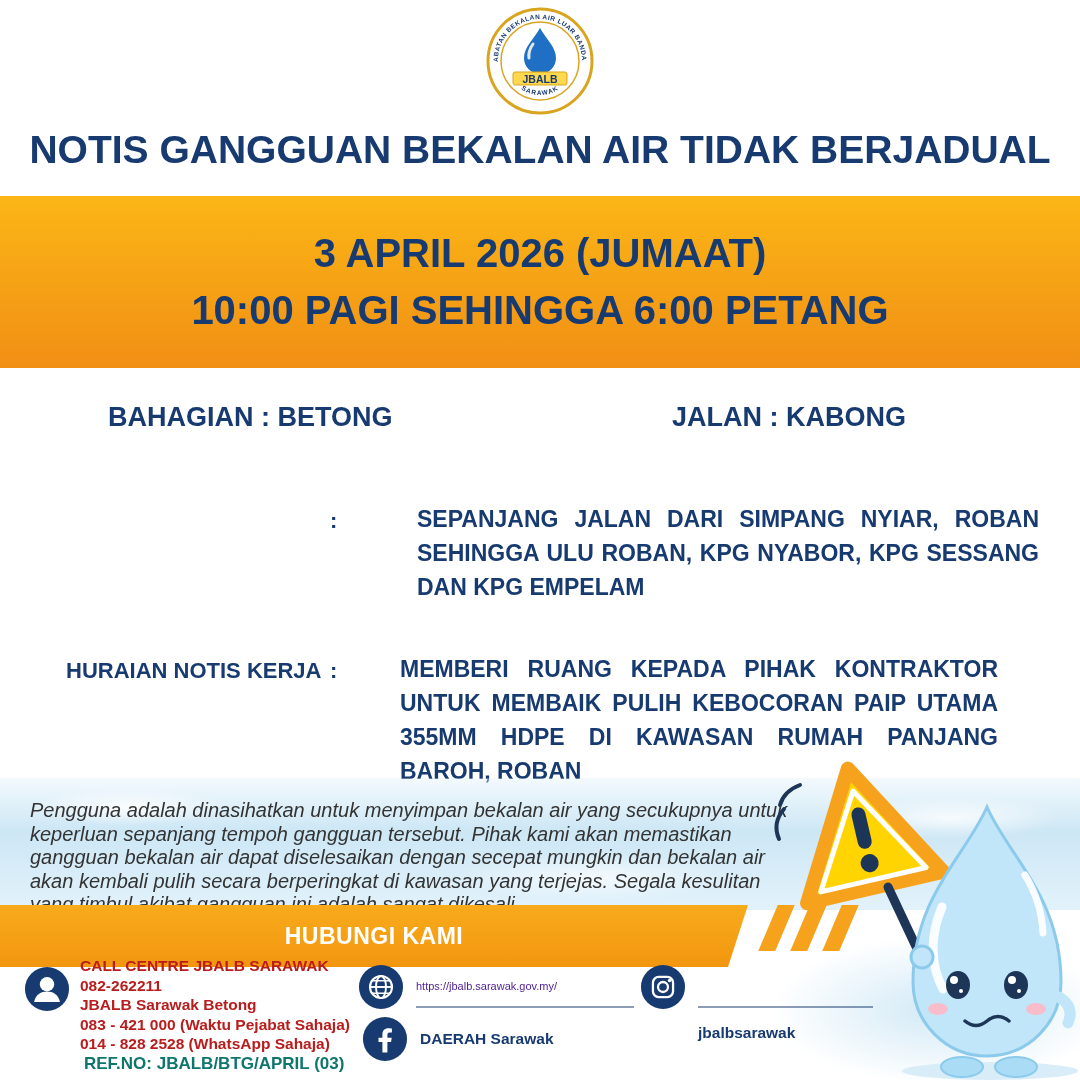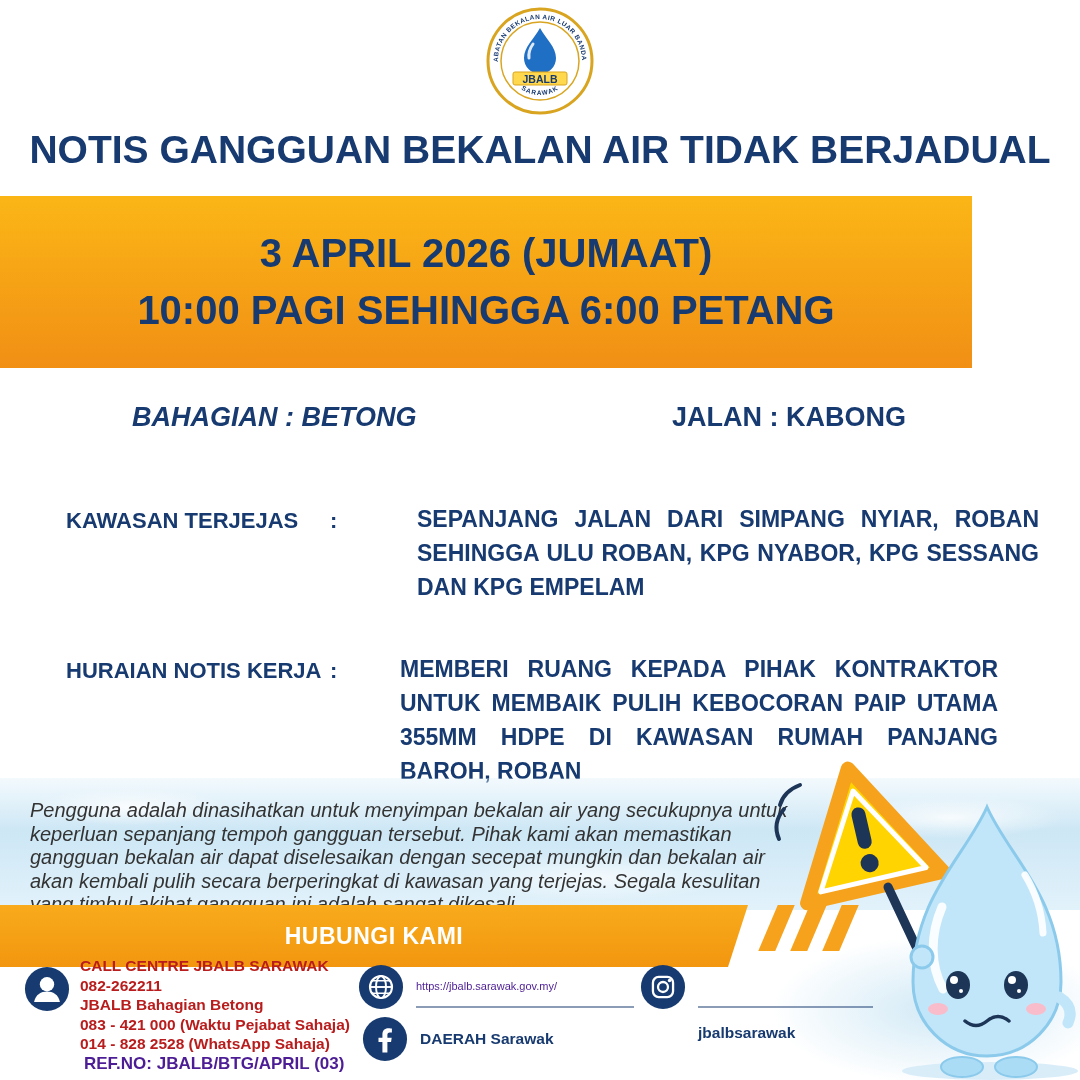--- a/index.html
+++ b/index.html
@@ -4,27 +4,27 @@
 <style>
   * { margin:0; padding:0; box-sizing:border-box; }
   body { background:#ffffff; font-family:"Liberation Sans", sans-serif; }
   .poster { position:relative; width:1080px; height:1080px; background:#ffffff; overflow:hidden; }
 
   .logo { position:absolute; left:485px; top:6px; width:110px; height:110px; }
 
   .title { position:absolute; left:0; top:128px; width:1080px; text-align:center;
            font-size:39px; font-weight:bold; color:#173a70; }
 
-  .date-banner { position:absolute; left:0; top:196px; width:972px; height:172px;
+  .date-banner { position:absolute; left:0; top:196px; width:1080px; height:172px;
                  background:linear-gradient(180deg,#fbb616,#f18f15);
                  display:flex; flex-direction:column; align-items:center; justify-content:center; gap:12px; }
   .date-line { font-size:40px; font-weight:bold; color:#173a70; }
 
   .region-label { position:absolute; top:402px; font-size:27px; font-weight:bold; color:#173a70; }
-  .bahagian { left:132px;font-style:italic; } .daerah { left:672px; }
+  .bahagian { left:108px; } .daerah { left:672px; }
 
   .sec-label { position:absolute; left:66px; font-size:22px; font-weight:bold; color:#173a70; }
   .sec-colon { position:absolute; left:330px; font-size:22px; font-weight:bold; color:#173a70; }
   .sec-text  { position:absolute; left:400px; font-size:23px; font-weight:bold; color:#173a70;
                line-height:34px; text-align:justify; }
   #sec1-label, #sec1-colon { top:508px; }  #sec1-text { top:502px; width:622px;margin-left:17px; }
   #sec2-label, #sec2-colon { top:658px; }  #sec2-text { top:652px; width:598px; }
 
   .water-band { position:absolute; left:0; top:778px; width:1080px; height:132px;
     background:
@@ -46,21 +46,21 @@
     background:radial-gradient(ellipse at center, rgba(205,231,245,.9), rgba(205,231,245,0) 70%); }
 
   .f-icon { position:absolute; width:46px; height:46px; }
   .cc-icon  { left:24px;  top:966px; }
   .web-icon { left:358px; top:964px; }
   .fb-icon  { left:362px; top:1016px; }
   .ig-icon  { left:640px; top:964px; }
 
   .cc-text { position:absolute; left:80px; top:956px; font-size:15.5px; font-weight:bold;
              color:#b91c1c; line-height:19.5px; }
-  .refno   { position:absolute; left:84px; top:1054px; font-size:17px; font-weight:bold; color:#4c1d95; }
+  .refno   { position:absolute; left:84px; top:1054px; font-size:17px; font-weight:bold; color:#0f766e; }
   .web-text { position:absolute; left:416px; top:980px; font-size:11px; font-weight:normal; color:#4c1d95; }
   .web-rule { position:absolute; left:416px; top:1006px; width:218px; height:2px; background:#173a70; opacity:.5; }
   .fb-text  { position:absolute; left:420px; top:1030px; font-size:15.5px; font-weight:bold; color:#173a70; }
   .ig-text  { position:absolute; left:698px; top:980px; font-size:15.5px; font-weight:bold; color:#173a70;margin-top:44px; }
   .ig-rule  { position:absolute; left:698px; top:1006px; width:175px; height:2px; background:#173a70; opacity:.5; }
 
   .mascot-scene { position:absolute; left:762px; top:745px; width:318px; height:335px; }
   .ml { stroke:#1d3557; stroke-width:4; fill:none; stroke-linecap:round; }
 </style>
 </head>
@@ -90,21 +90,20 @@
   <h1 class="title">NOTIS GANGGUAN BEKALAN AIR TIDAK BERJADUAL</h1>
 
   <div class="date-banner">
     <div class="date-line">3 APRIL 2026 (JUMAAT)</div>
     <div class="date-line">10:00 PAGI SEHINGGA 6:00 PETANG</div>
   </div>
 
   <div class="region-label bahagian">BAHAGIAN : BETONG</div>
   <div class="region-label daerah">JALAN : KABONG</div>
 
-  <div id="sec1-label" class="sec-label">KAWASAN TERJEJAS</div>
   <div id="sec1-colon" class="sec-colon">:</div>
   <div id="sec1-text" class="sec-text">SEPANJANG JALAN DARI SIMPANG NYIAR, ROBAN SEHINGGA ULU ROBAN, KPG NYABOR, KPG SESSANG DAN KPG EMPELAM</div>
 
   <div id="sec2-label" class="sec-label">HURAIAN NOTIS KERJA</div>
   <div id="sec2-colon" class="sec-colon">:</div>
   <div id="sec2-text" class="sec-text">MEMBERI RUANG KEPADA PIHAK KONTRAKTOR UNTUK MEMBAIK PULIH KEBOCORAN PAIP UTAMA 355MM HDPE DI KAWASAN RUMAH PANJANG BAROH, ROBAN</div>
 
   <div class="water-band"></div>
   <p class="advisory">Pengguna adalah dinasihatkan untuk menyimpan bekalan air yang secukupnya untuk keperluan sepanjang tempoh gangguan tersebut. Pihak kami akan memastikan gangguan bekalan air dapat diselesaikan dengan secepat mungkin dan bekalan air akan kembali pulih secara berperingkat di kawasan yang terjejas. Segala kesulitan yang timbul akibat gangguan ini adalah sangat dikesali.</p>
 
@@ -117,21 +116,21 @@
   <div class="splash-right"></div>
 
   <svg class="f-icon cc-icon" viewBox="0 0 48 48">
     <circle cx="24" cy="24" r="23" fill="#173a70"></circle>
     <circle cx="24" cy="19" r="7.5" fill="#ffffff"></circle>
     <path d="M10.5 37.5 C 12 29.5, 18 26.5, 24 26.5 C 30 26.5, 36 29.5, 37.5 37.5 Z" fill="#ffffff"></path>
   </svg>
   <div class="cc-text">
     <div>CALL CENTRE JBALB SARAWAK</div>
     <div>082-262211</div>
-    <div>JBALB Bahagian Betong</div>
+    <div>JBALB Sarawak Betong</div>
     <div>083 - 421 000 (Waktu Pejabat Sahaja)</div>
     <div>014 - 828 2528 (WhatsApp Sahaja)</div>
   </div>
   <div class="refno">REF.NO: JBALB/BTG/APRIL (03)</div>
 
   <svg class="f-icon web-icon" viewBox="0 0 48 48">
     <circle cx="24" cy="24" r="23" fill="#173a70"></circle>
     <circle cx="24" cy="24" r="11.5" fill="none" stroke="#ffffff" stroke-width="2.2"></circle>
     <ellipse cx="24" cy="24" rx="5.2" ry="11.5" fill="none" stroke="#ffffff" stroke-width="2"></ellipse>
     <line x1="12.5" y1="24" x2="35.5" y2="24" stroke="#ffffff" stroke-width="2"></line>

